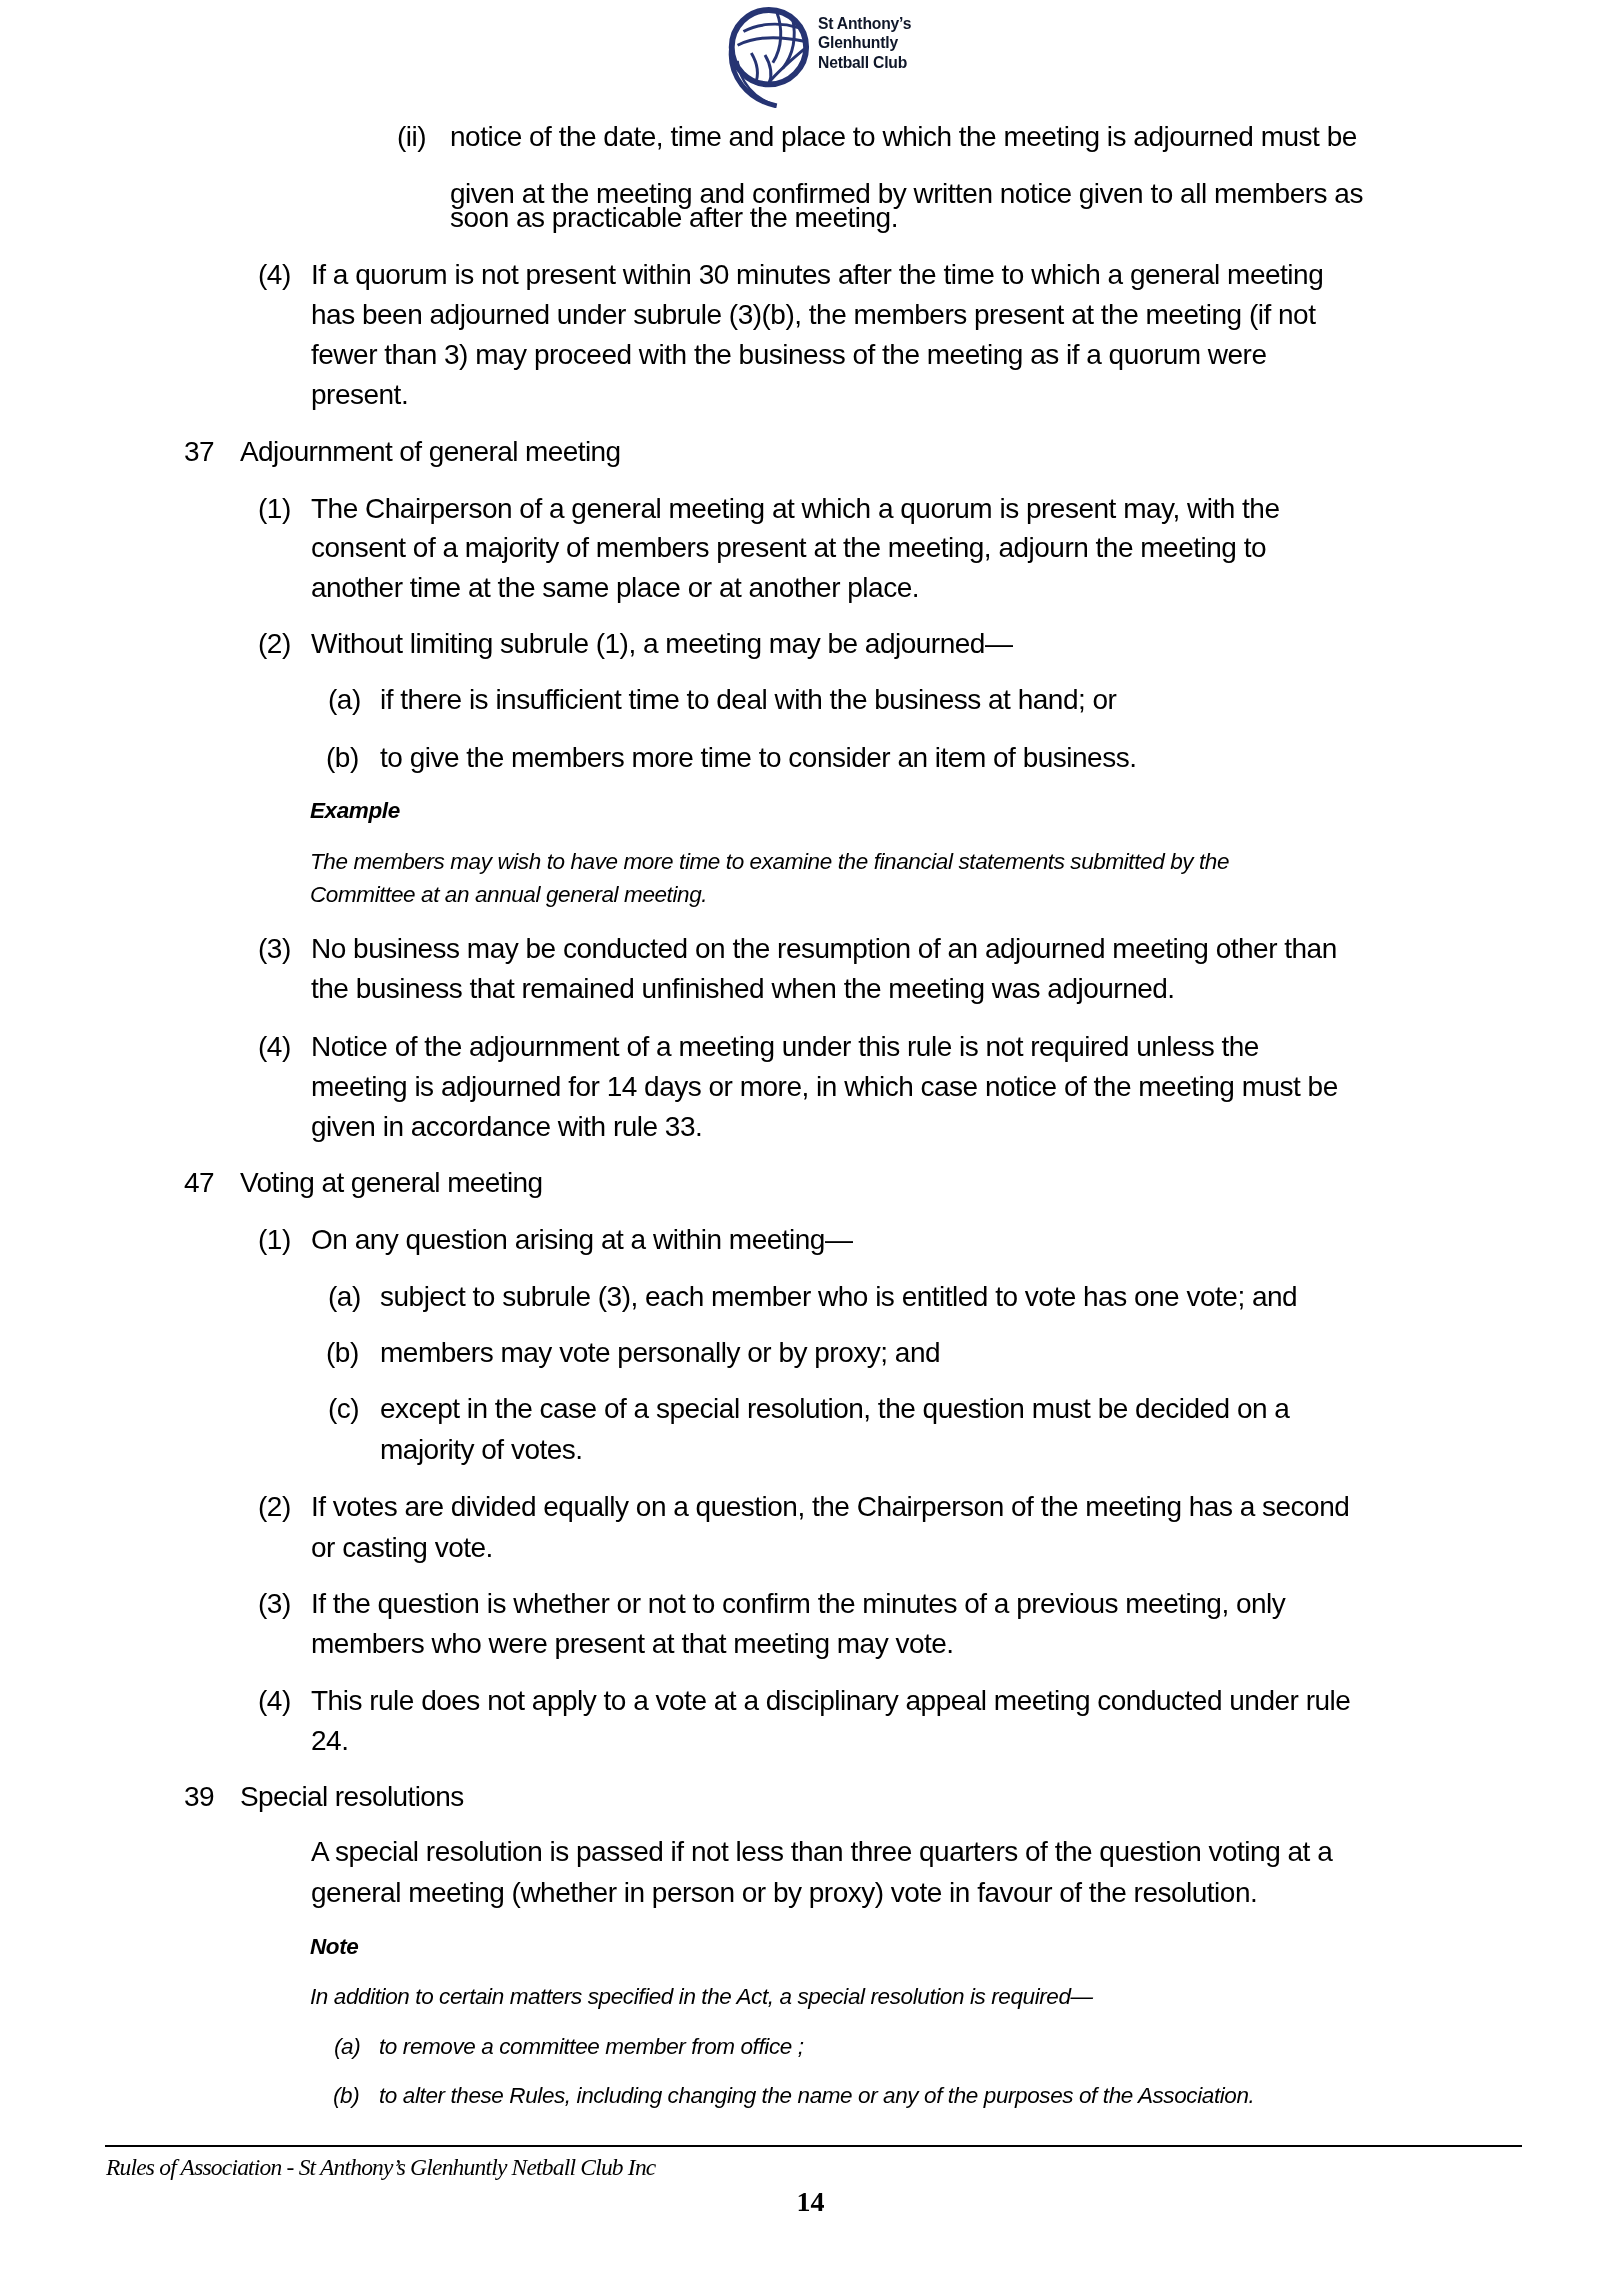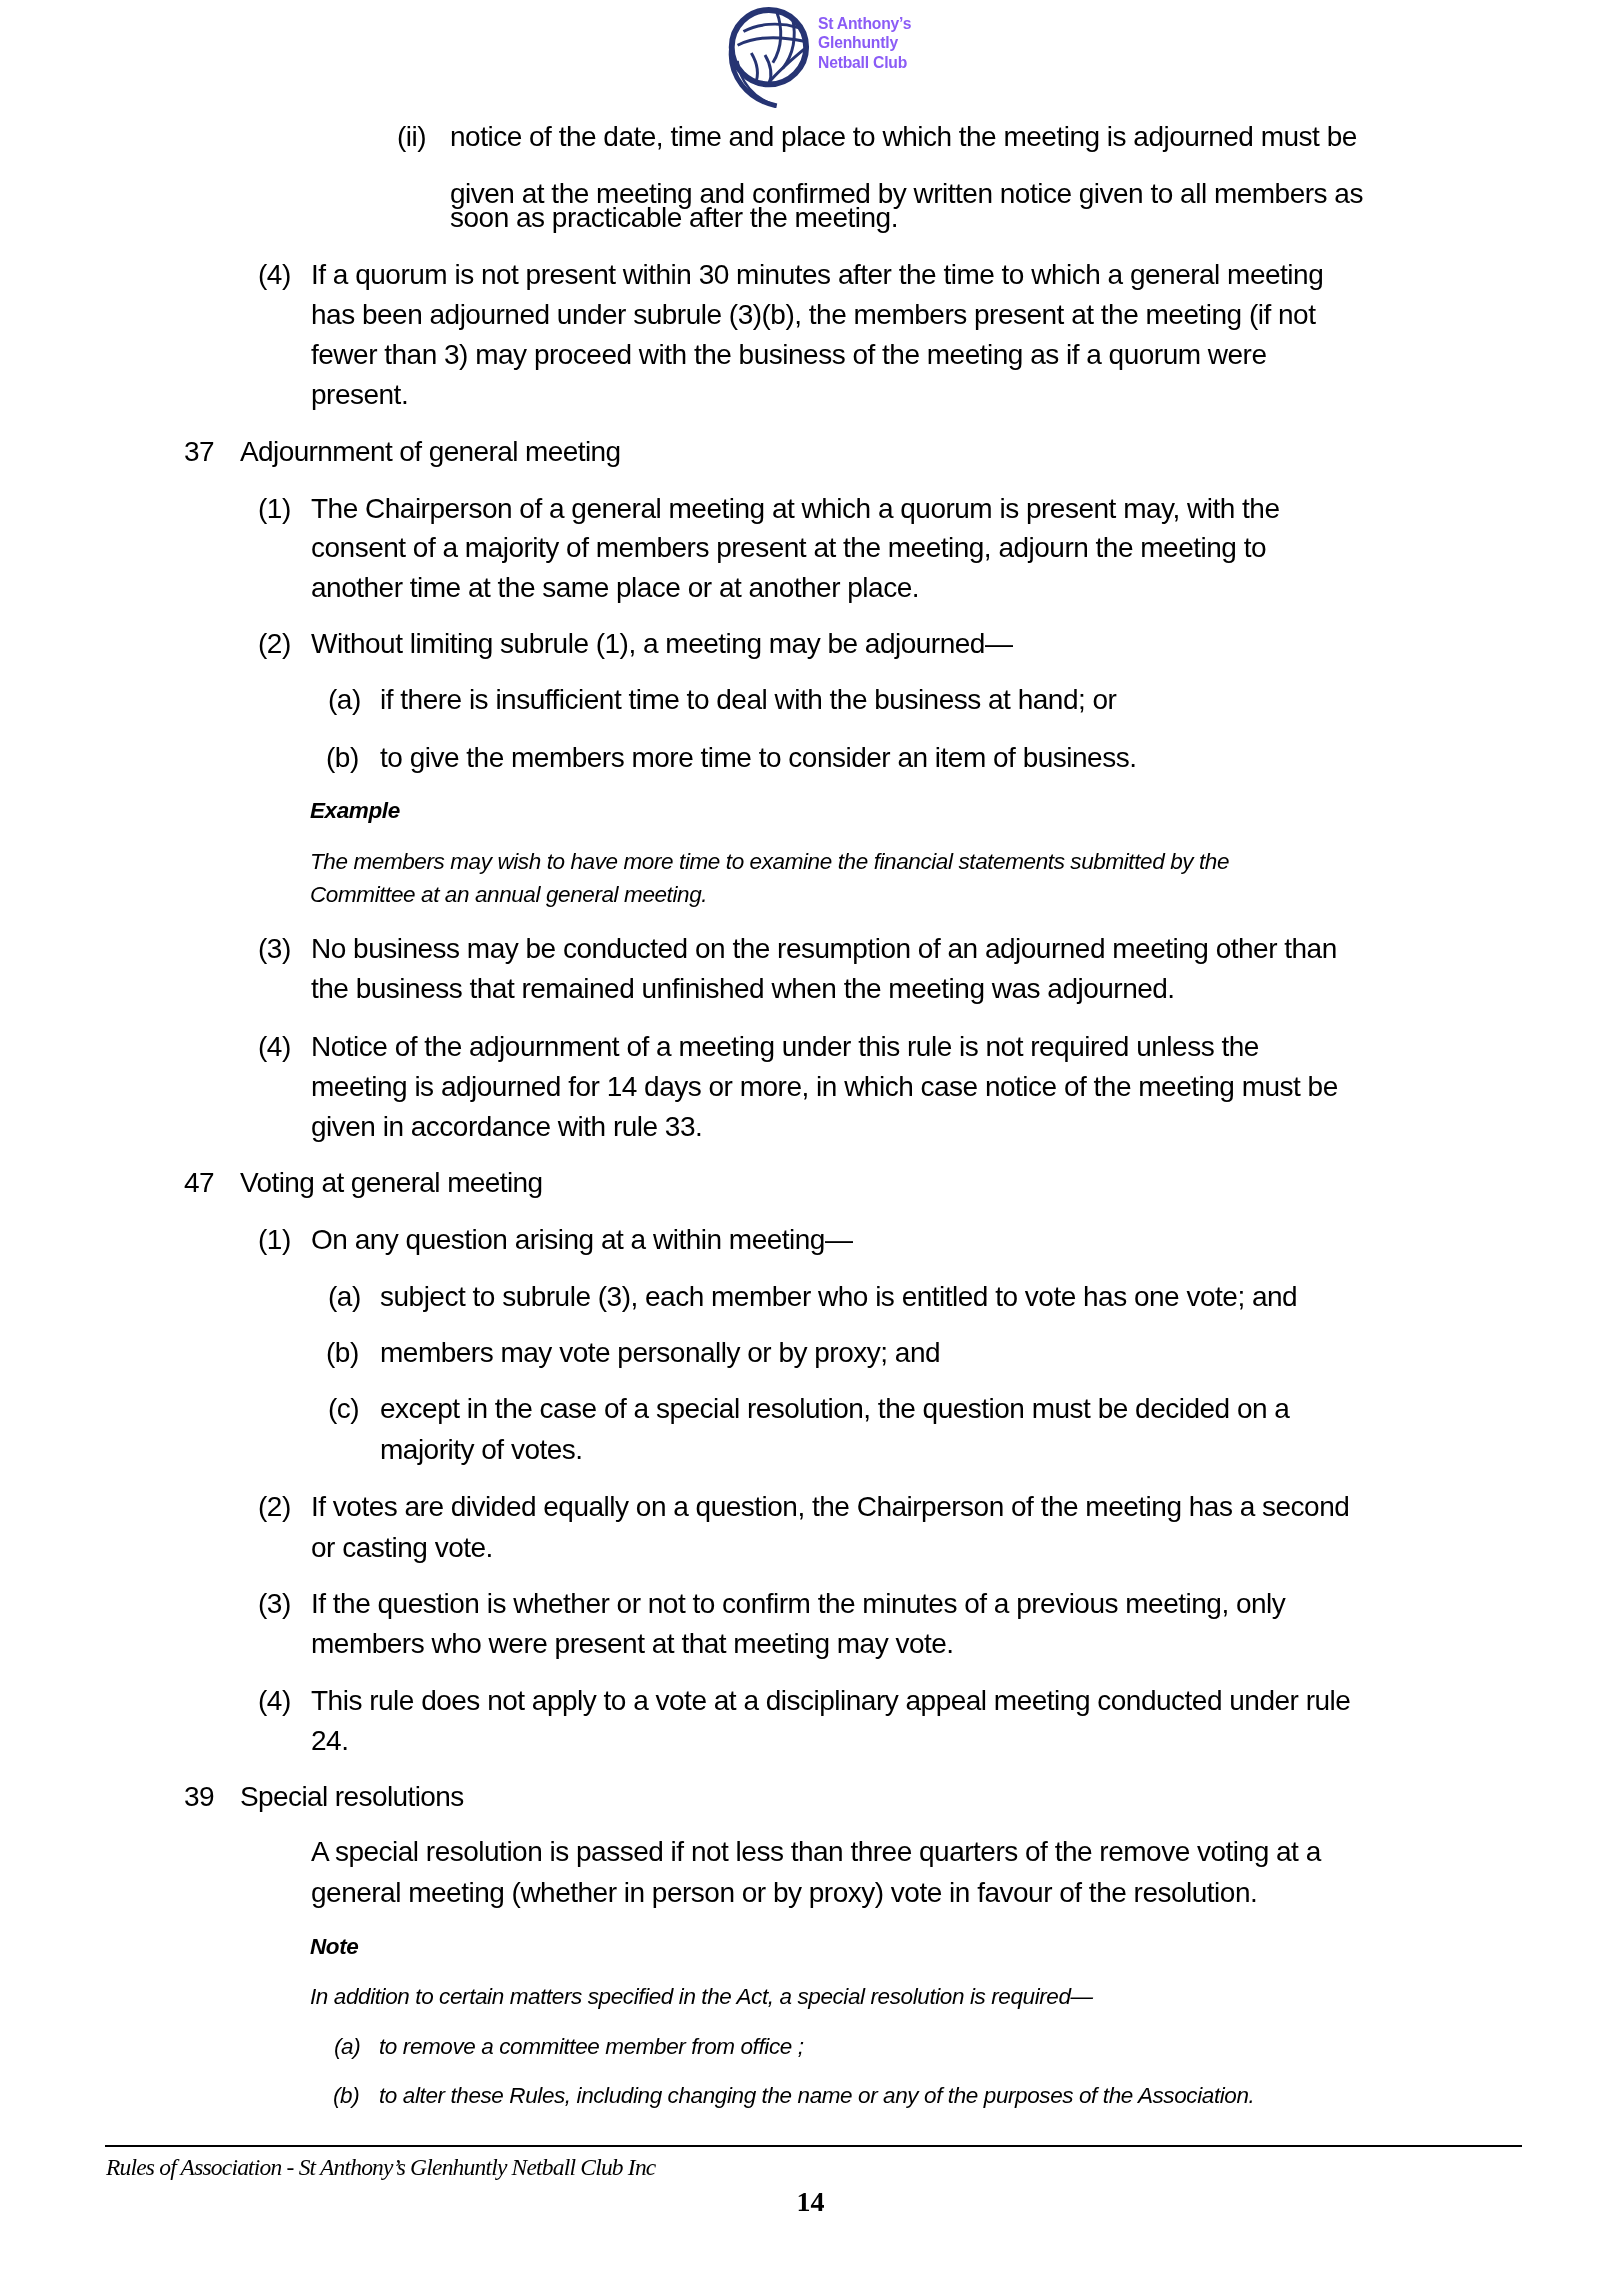--- a/index.html
+++ b/index.html
@@ -5,21 +5,21 @@
   html, body { margin: 0; padding: 0; background: #ffffff; }
   body { width: 1621px; height: 2282px; position: relative; overflow: hidden;
          font-family: "Liberation Sans", sans-serif; color: #000; }
   .ln { position: absolute; white-space: nowrap; line-height: 1; transform: translateY(-50%); }
   .body { font-size: 28px; letter-spacing: -0.5px; }
   .small { font-size: 22.5px; letter-spacing: -0.4px; font-style: italic; }
   .bold { font-weight: bold; }
   .head { font-size: 28px; font-weight: normal; letter-spacing: -0.6px; }
   .logo { position: absolute; left: 718px; top: 2px; width: 235px; height: 106px; }
   .logo-text { position: absolute; left: 818px; top: 13.7px; font-size: 15.7px; font-weight: bold;
-               color: #8b5cf6; line-height: 19.6px; letter-spacing: -0.2px; }
+               color: #0f172a; line-height: 19.6px; letter-spacing: -0.2px; }
   .footer-rule { position: absolute; left: 105px; width: 1417px; top: 2145px; height: 0;
                  border-top: 2px solid #000; }
   .footer-text { position: absolute; left: 106px; top: 2154px; font-family: "Liberation Serif", serif;
                  font-style: italic; font-size: 23.5px; letter-spacing: -0.8px; }
   .page-num { position: absolute; left: 0; width: 1621px; text-align: center; top: 2186px;
               font-family: "Liberation Serif", serif; font-weight: bold; font-size: 28px; }
 </style>
 </head>
 <body>
 
@@ -116,21 +116,21 @@
 
   <span class="ln body" style="left:258px;top:1701px">(4)</span>
   <span class="ln body" style="left:311px;top:1701px">This rule does not apply to a vote at a disciplinary appeal meeting conducted under rule</span>
   <span class="ln body" style="left:311px;top:1741px">24.</span>
 </div>
 
 <div>
   <span class="ln head" style="left:184px;top:1797px">39</span>
   <span class="ln head" style="left:240px;top:1797px">Special resolutions</span>
 
-  <span class="ln body" style="left:311px;top:1852px">A special resolution is passed if not less than three quarters of the remove voting at a</span>
+  <span class="ln body" style="left:311px;top:1852px">A special resolution is passed if not less than three quarters of the question voting at a</span>
   <span class="ln body" style="left:311px;top:1893px">general meeting (whether in person or by proxy) vote in favour of the resolution.</span>
 
   <span class="ln small bold" style="left:310px;top:1947px">Note</span>
   <span class="ln small" style="left:310px;top:1997px">In addition to certain matters specified in the Act, a special resolution is required—</span>
   <span class="ln small" style="left:334px;top:2047px">(a)</span>
   <span class="ln small" style="left:379px;top:2047px">to remove a committee member from office ;</span>
   <span class="ln small" style="left:333px;top:2096px">(b)</span>
   <span class="ln small" style="left:379px;top:2096px">to alter these Rules, including changing the name or any of the purposes of the Association.</span>
 </div>
 

